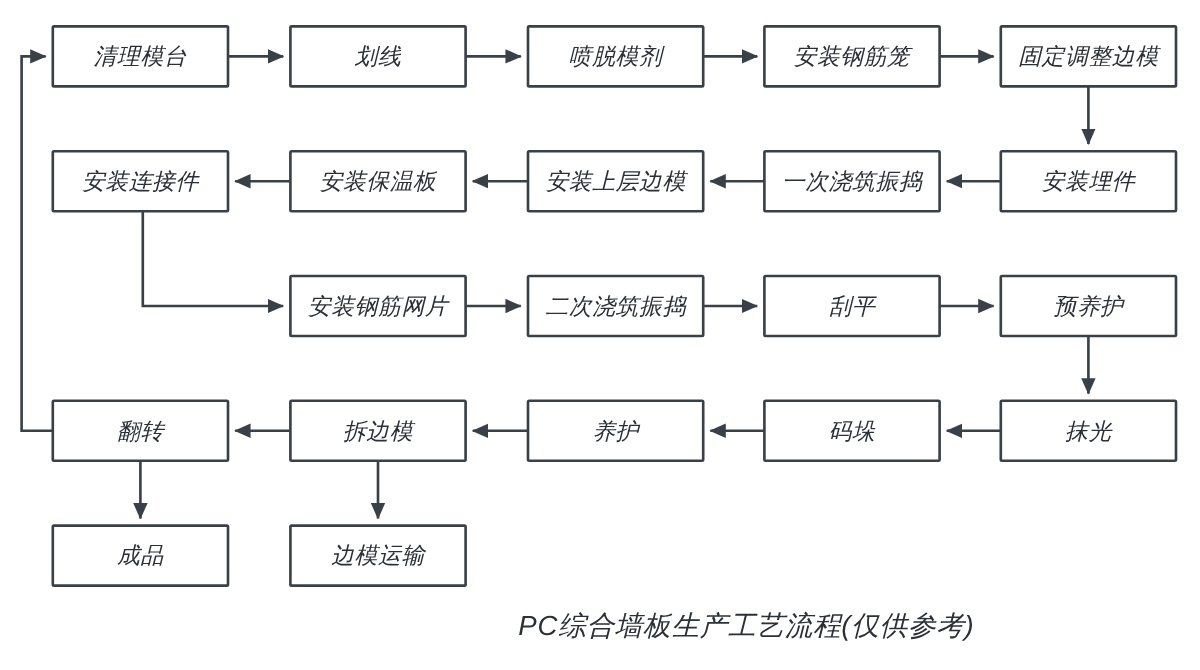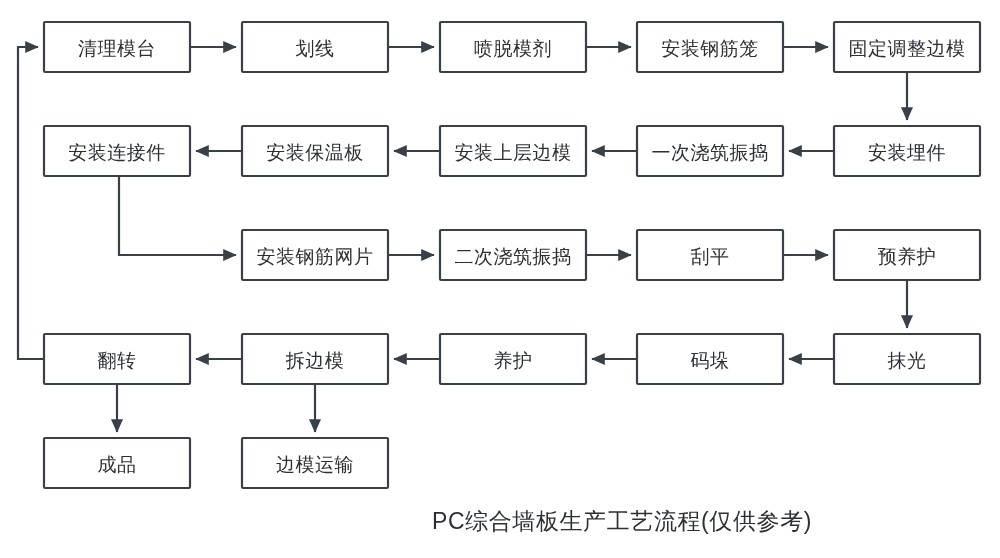--- a/index.html
+++ b/index.html
@@ -11,20 +11,21 @@
   body {
     width: 1000px;
     height: 558px;
     font-family: "Liberation Sans", "DejaVu Sans", sans-serif;
     overflow: hidden;
   }
   #flow-root {
     position: relative;
     width: 948px;
     height: 558px;
+    font-style: italic;
   }
   svg.flow-canvas {
     position: absolute;
     top: 0;
     left: 0;
     width: 1000px;
     height: 558px;
   }
   .node-rect {
     fill: #ffffff;

